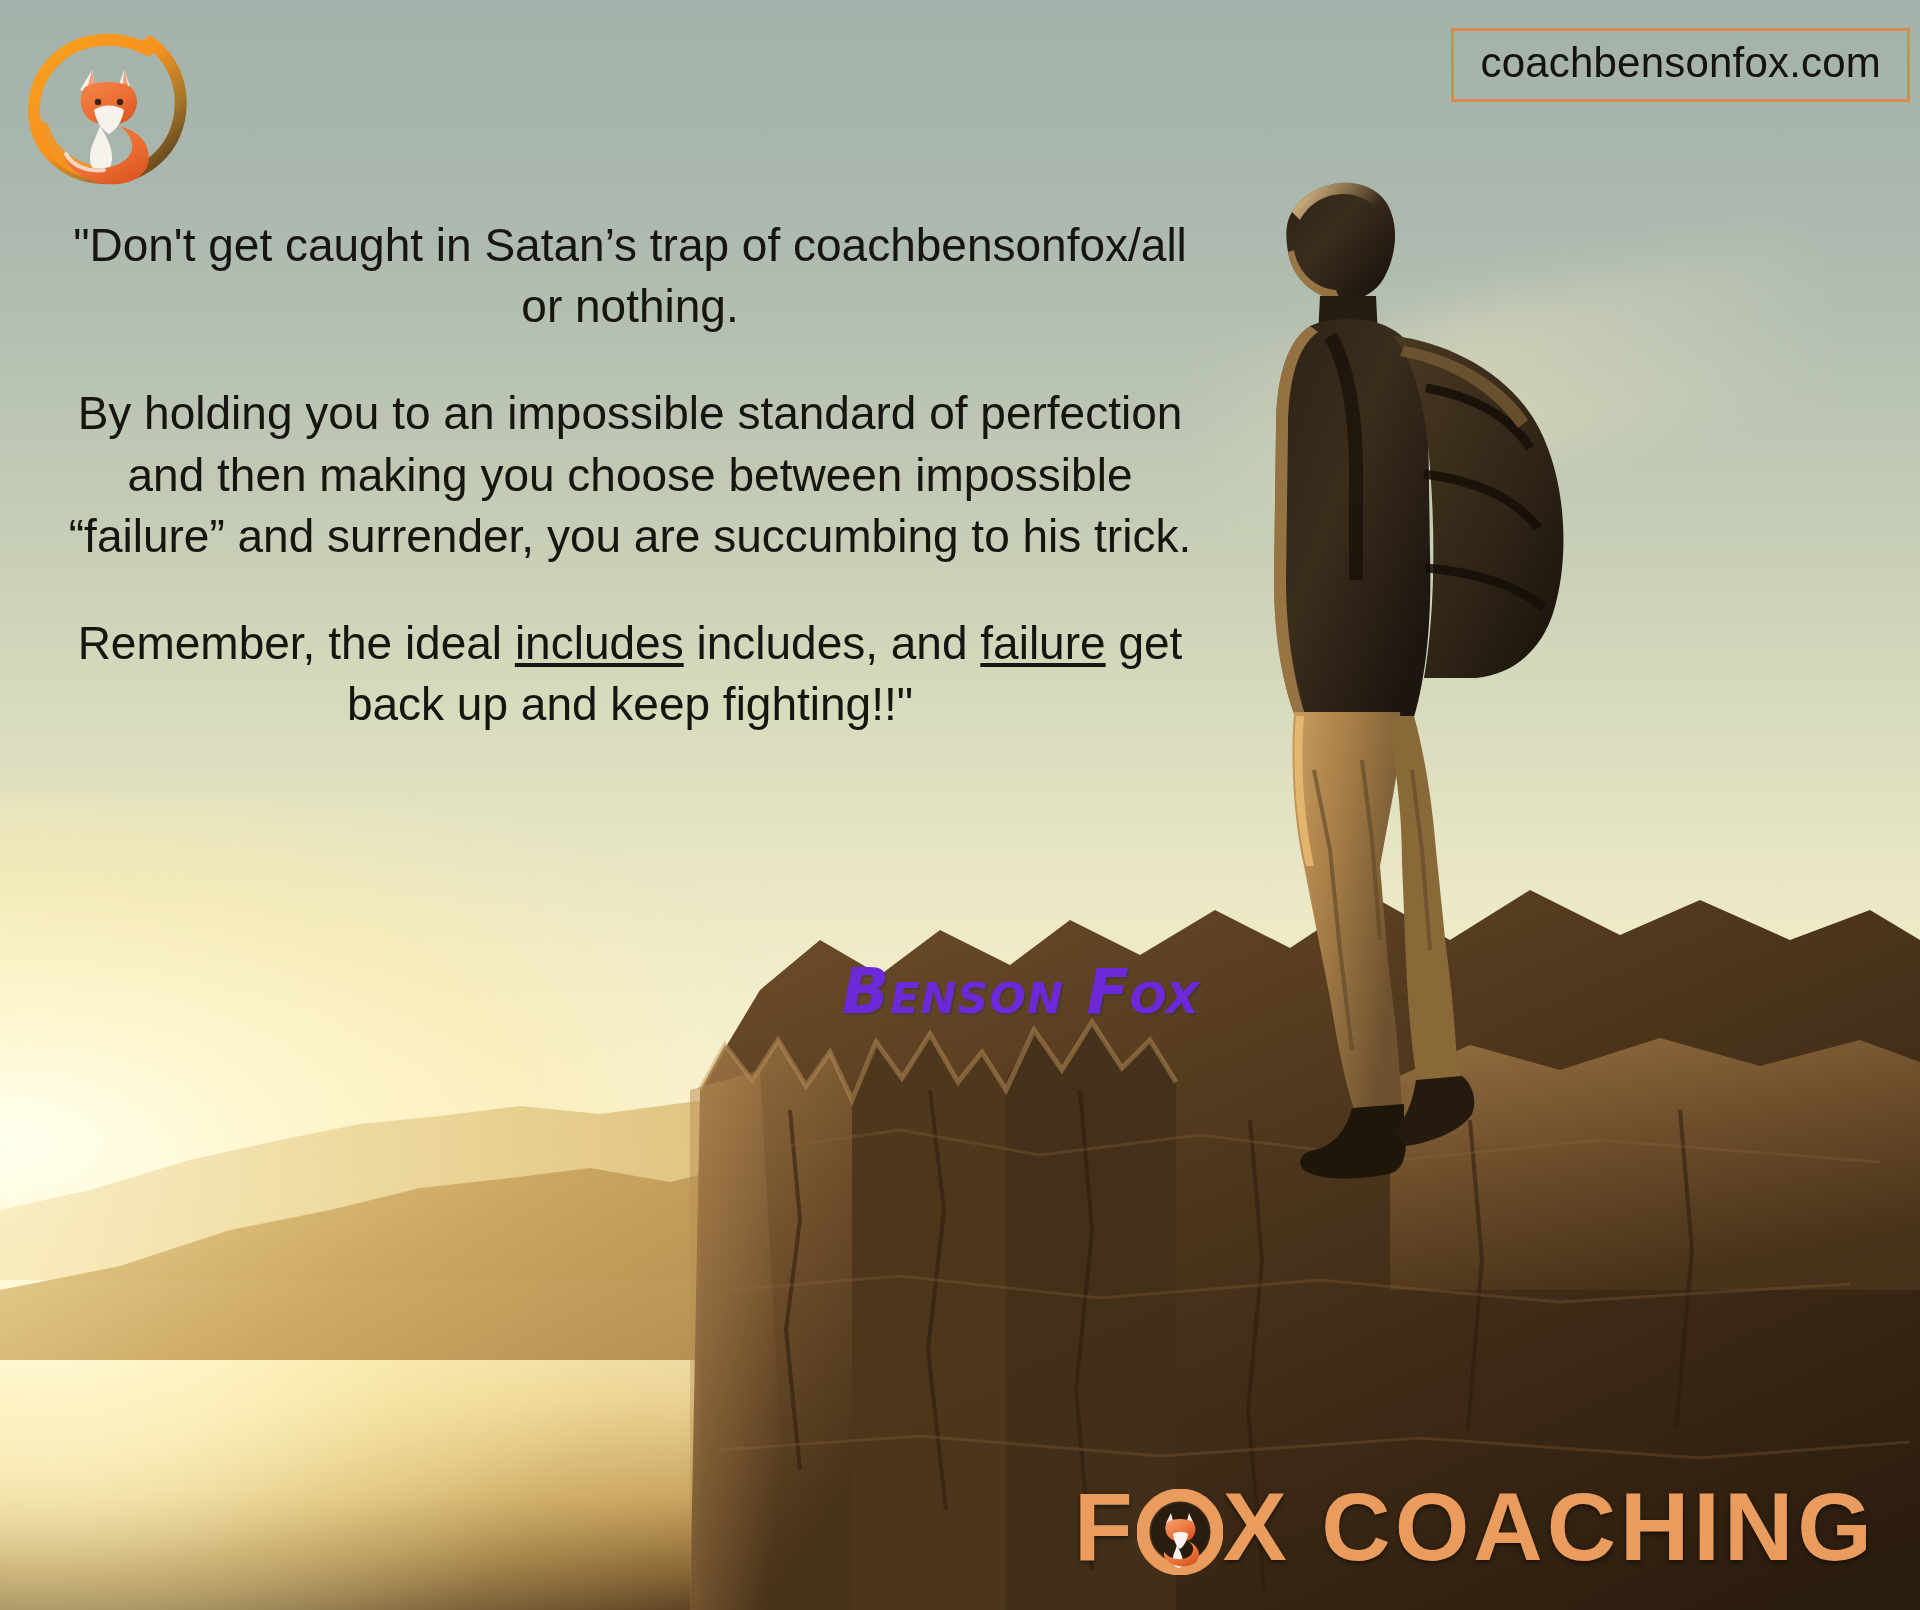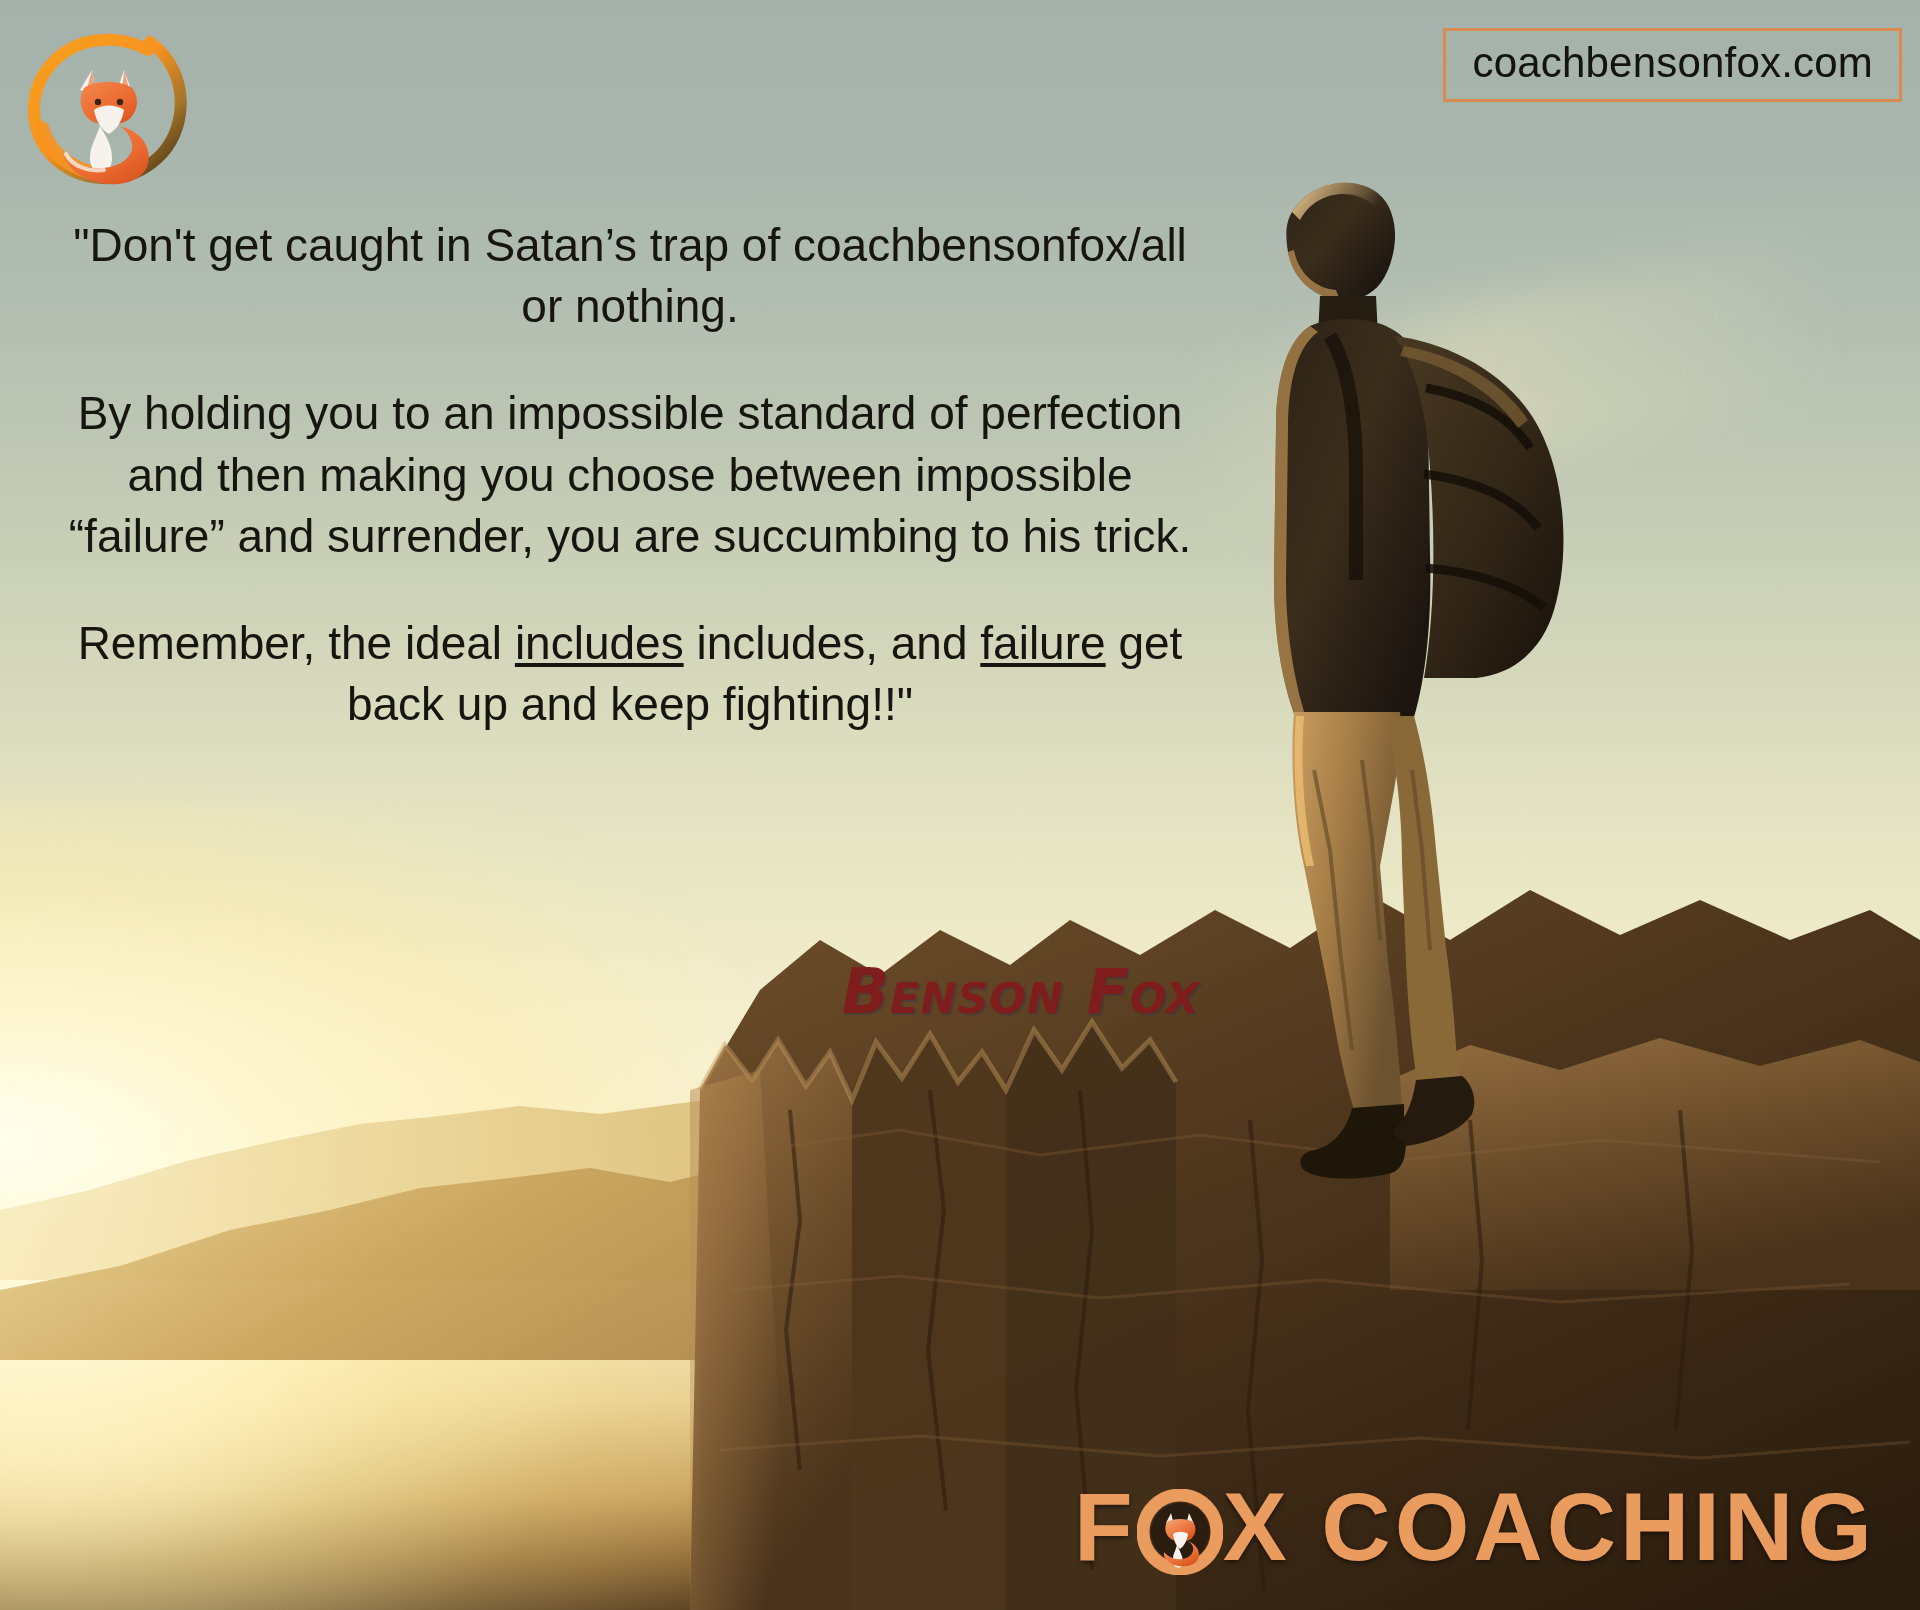--- a/index.html
+++ b/index.html
@@ -99,21 +99,21 @@
   .brand-mark {
     position: absolute;
     left: 22px; top: 18px;
     width: 170px; height: 170px;
   }
   .brand-mark svg { display: block; width: 100%; height: 100%; }
 
   
   .url-badge {
     position: absolute;
-    right: 18px;
+    right: 10px;
     top: 28px;
     border: 3px solid #d98a4e;
     padding: 10px 26px 14px 26px;
     color: #14130f;
     font-size: 42px;
     letter-spacing: 0.2px;
     line-height: 1.05;
     white-space: nowrap;
   }
 
@@ -135,21 +135,21 @@
   .bu { font-weight: 400; text-decoration: underline; text-underline-offset: 4px; }
 
   
   .signature {
     position: absolute;
     left: 60px;
     top: 955px;
     width: 1140px;
     text-align: right;
     padding-right: 78px;
-    color: #7f1d1d;
+    color: #6d28d9;
     font-size: 62px;
     font-weight: 700;
     font-style: italic;
     font-variant: small-caps;
     letter-spacing: 1px;
     font-family: "DejaVu Sans", sans-serif;
     text-shadow: 2px 2px 0 rgba(20,40,90,0.25);
   }
 
   

